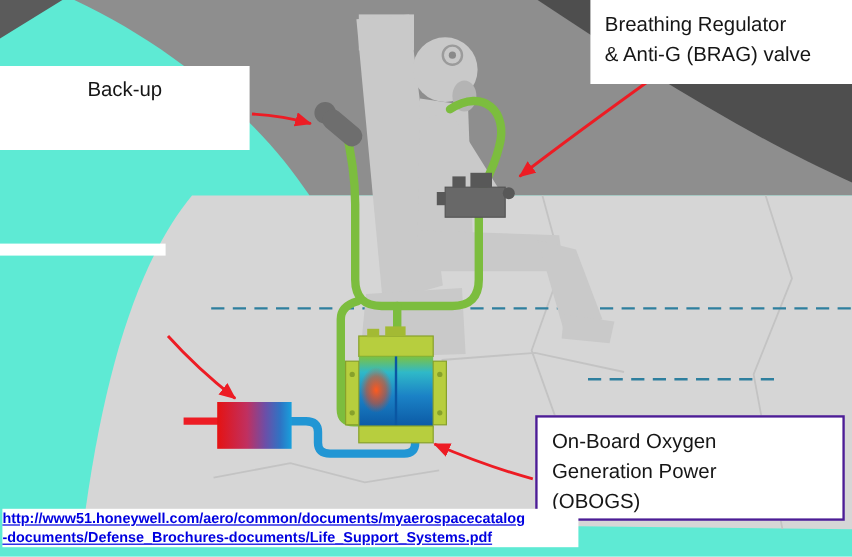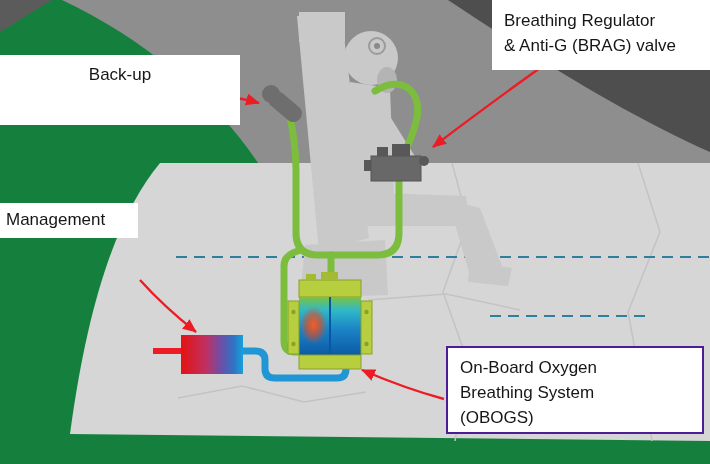--- a/index.html
+++ b/index.html
@@ -1,33 +1,33 @@
 <!DOCTYPE html>
 <html style="--oxygen-line-green: #7CBD3E; --coolant-line-blue: #2196D4; --arrow-red: #ED1C24; --dashed-line-teal: #2E7F9E; --link-blue: #0000E0; --canopy-gray: #8E8E8E; --canopy-dark-gray: #4E4E4E; --fuselage-gray: #D6D6D6; --pilot-gray: #C9C9C9; --obogs-frame-green: #B7CE3E;"><head>
 <meta charset="utf-8">
 <style>
   html, body { margin:0; padding:0; background:#ffffff; }
   body { width:710px; height:464px; font-family:"Liberation Sans", sans-serif; }
-  .stage { position:relative; width:710px; height:464px; overflow:hidden; background:#15803d; }
+  .stage { position:relative; width:710px; height:464px; overflow:hidden; background:#5eead4; }
   svg.scene { position:absolute; left:0; top:0; width:710px; height:464px; display:block; }
 
   
   .pipe-green { stroke: var(--oxygen-line-green, #7CBD3E); stroke-width:7; fill:none; stroke-linecap:round; stroke-linejoin:round; }
   .pipe-blue  { stroke: var(--coolant-line-blue, #2196D4); stroke-width:7; fill:none; stroke-linecap:round; stroke-linejoin:round; }
   .dash       { stroke: var(--dashed-line-teal, #2E7F9E); stroke-width:2; fill:none; stroke-dasharray:11 7; }
   .arrow      { stroke: var(--arrow-red, #ED1C24); stroke-width:2.4; fill:none; }
   .arrowhead  { fill: var(--arrow-red, #ED1C24); }
   .red-stub   { stroke: var(--arrow-red, #ED1C24); stroke-width:6; fill:none; }
   .panel      { stroke:#c3c3c3; stroke-width:1.5; fill:none; }
   .silhouette { fill:#c9c9c9; }
 
   .label { position:absolute; color:#161616; background:#ffffff; font-size:17px; line-height:25px; }
   .label span { display:block; }
   .label-brag  { left:492px; top:0; width:218px; height:62px; padding:8px 0 0 12px; }
-  .label-bos   { left:0; top:55px; width:240px; height:63px; padding-top:7px; text-align:center; }
+  .label-bos   { left:0; top:55px; width:208px; height:63px; padding-top:7px; text-align:center; }
   .label-ptms  { left:0; top:203px; width:132px; padding:4px 0 6px 6px; }
   .label-obogs { left:446px; top:346px; width:258px; height:88px; padding:7px 0 0 12px; border:2px solid #4c1d95; box-sizing:border-box; }
 
   .source-link { position:absolute; left:2px; top:424px; width:480px; background:#fff;
                  color: var(--link-blue, #0000E0); font-size:12px; font-weight:bold;
                  line-height:16px; text-decoration:underline; cursor:pointer; }
   .source-link span { display:block; white-space:nowrap; }
 </style>
 </head>
 <body>
@@ -145,25 +145,26 @@
   <div class="label label-brag">
     <span>Breathing Regulator</span>
     <span>&amp; Anti-G (BRAG) valve</span>
   </div>
 
   <div class="label label-bos">
     <span>Back-up</span>
   </div>
 
   <div class="label label-ptms">
-    <span>Management</span>
   </div>
 
   <div class="label label-obogs">
     <span>On-Board Oxygen</span>
-    <span>Breathing System</span>
+    <span>Generation Power</span>
     <span>(OBOGS)</span>
   </div>
 
   <a class="source-link">
+    <span>http://www51.honeywell.com/aero/common/documents/myaerospacecatalog</span>
+    <span>-documents/Defense_Brochures-documents/Life_Support_Systems.pdf</span>
   </a>
 
 </div>
 
 </body></html>

